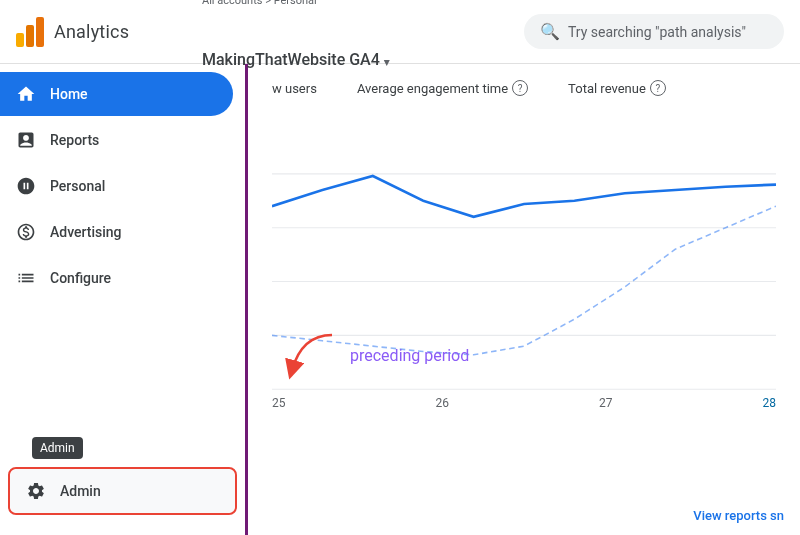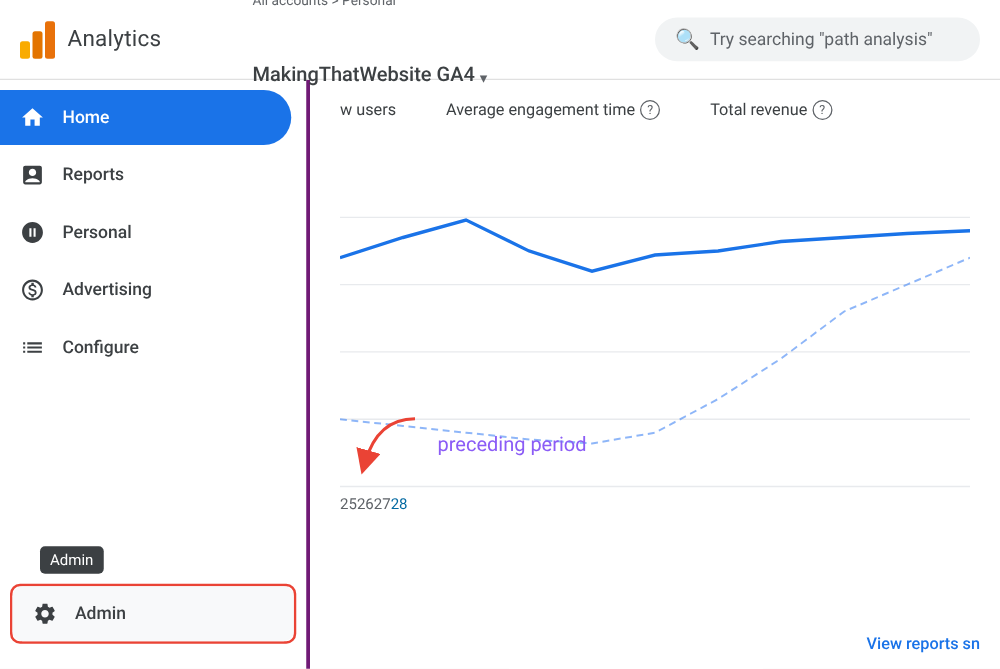--- a/index.html
+++ b/index.html
@@ -380,21 +380,21 @@
         <line x1="0" y1="150" x2="550" y2="150" class="grid-line"></line>
         <line x1="0" y1="200" x2="550" y2="200" class="grid-line"></line>
         <line x1="0" y1="250" x2="550" y2="250" class="grid-line"></line>
 
         <polyline points="0,200 55,205 110,210 165,215 220,218 275,210 330,185 385,155 440,120 495,100 550,80" fill="none" stroke="#4285f4" stroke-width="1.5" stroke-dasharray="6,4" opacity="0.6"></polyline>
 
         <polyline points="0,80 55,65 110,52 165,75 220,90 275,78 330,75 385,68 440,65 495,62 550,60" fill="none" stroke="#1a73e8" stroke-width="2.5"></polyline>
       </svg>
 
       
-      <div style="display:flex; justify-content: flex-start; padding: 0 0; margin-top: -8px;">
+      <div style="display:flex; justify-content: space-between; padding: 0 0; margin-top: -8px; gap: 12px;">
         <span style="font-size:12px;color:#5f6368;">25</span>
         <span style="font-size:12px;color:#5f6368;">26</span>
         <span style="font-size:12px;color:#5f6368;">27</span>
         <span style="font-size:12px;color:#0369a1;">28</span>
       </div>
 
       
       <div style="position:absolute; bottom: 20px; left: 10px; display:flex; align-items:center; gap: 8px;">
 
         <svg width="60" height="50" viewBox="0 0 60 50">

